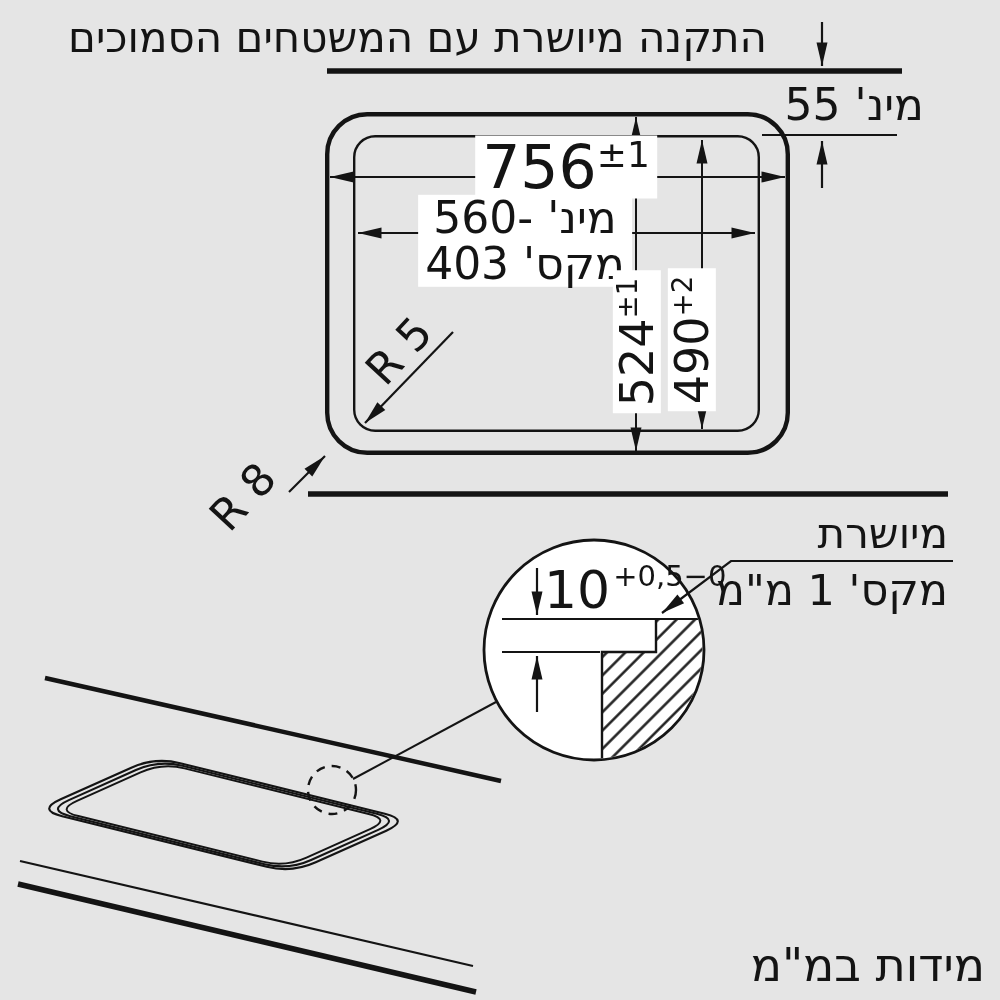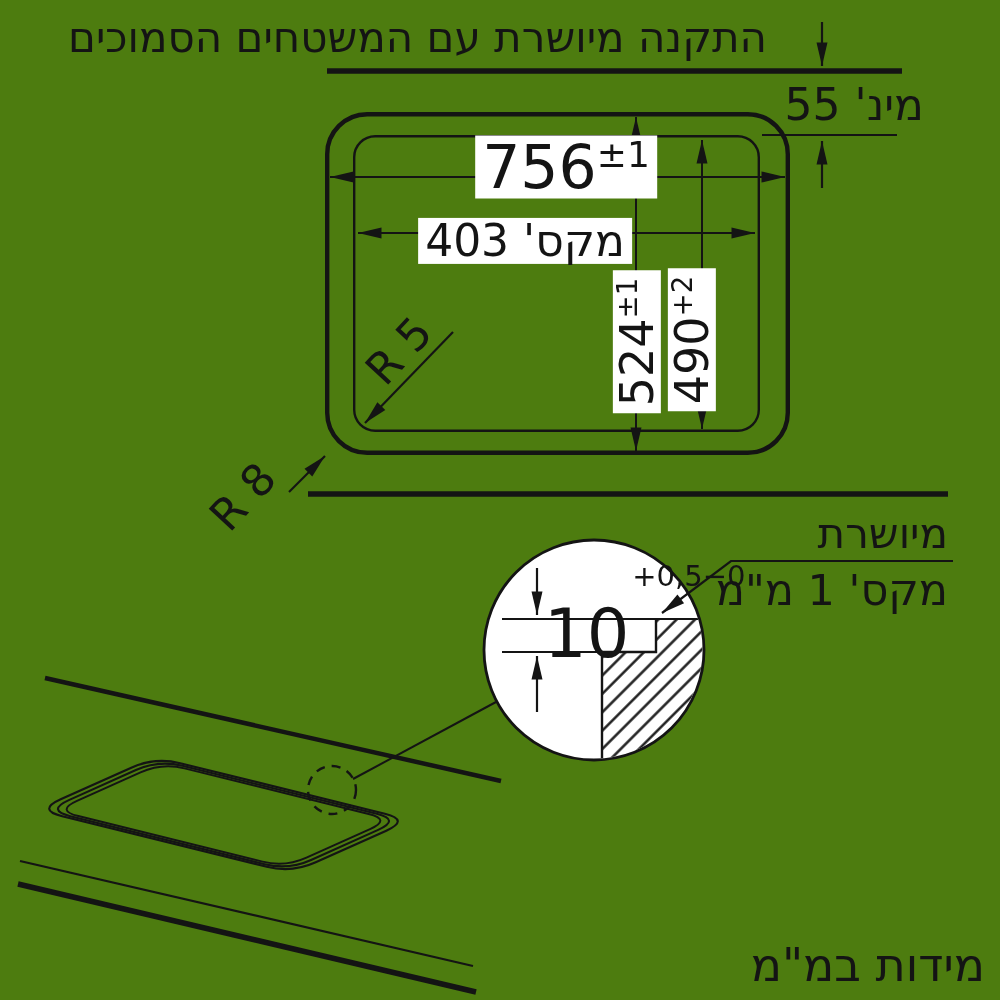--- a/index.html
+++ b/index.html
@@ -1,16 +1,16 @@
 <!DOCTYPE html>
 <html><head>
 <meta charset="utf-8">
 <style>
   html,body{margin:0;padding:0;background:#fff;}
-  #stage{position:relative;width:1000px;height:1000px;background:#4d7c0f;overflow:hidden;
+  #stage{position:relative;width:1000px;height:1000px;background:#e5e5e5;overflow:hidden;
          font-family:"DejaVu Sans",sans-serif;color:#141414;}
   #stage svg{position:absolute;left:0;top:0;}
   .lbl{position:absolute;white-space:nowrap;color:#141414;line-height:1.05;}
   .bg{background:#ffffff;padding:0 7px;}
   .ctr{transform:translate(-50%,-50%);}
   .rot90{transform:translate(-50%,-50%) rotate(-90deg);}
   .rot45a{transform:translate(-50%,-50%) rotate(-47deg);}
   .rot45b{transform:translate(-50%,-50%) rotate(-47deg);}
   sup.tol{font-size:0.60em;vertical-align:super;letter-spacing:0;}
   .tolcol{display:inline-flex;flex-direction:row;align-items:flex-start;
@@ -92,39 +92,43 @@
     <span>מינ'</span>
     <span class="num">55</span>
   </div>
 
   <div class="lbl bg ctr dim" dir="ltr" style="left:566px;top:167px;">
     <span>756</span><sup class="tol">±1</sup>
   </div>
 
   <div class="lbl bg ctr" dir="rtl" style="left:525px;top:241px;font-size:44px;text-align:center;">
     <span class="range-line">
+      <span>מינ'</span>
+      <span class="num" dir="ltr">560-</span>
+    </span>
+    <span class="range-line">
       <span>מקס'</span>
       <span class="num" dir="ltr">403</span>
     </span>
   </div>
 
   <div class="lbl bg rot90 dim" dir="ltr" style="left:637px;top:342px;font-size:46px;">
     <span>524</span><sup class="tol">±1</sup>
   </div>
 
   <div class="lbl bg rot90 dim" dir="ltr" style="left:692px;top:340px;font-size:46px;">
     <span>490</span><sup class="tol">+2</sup>
   </div>
 
   <div class="lbl rot45a" dir="ltr" style="left:399px;top:351px;font-size:44px;">R 5</div>
 
   <div class="lbl rot45b" dir="ltr" style="left:243px;top:497px;font-size:44px;">R 8</div>
 
   <div class="lbl" dir="ltr" style="left:544px;top:561px;display:flex;align-items:flex-start;">
-    <span style="font-size:67px;line-height:58px;margin-top:44px;">10</span>
+    <span style="font-size:52px;line-height:58px;">10</span>
     <span class="tolcol">
       <span>+0,5</span>
       <span>−0</span>
     </span>
   </div>
 
   <div class="lbl" dir="rtl" style="left:770px;top:512px;width:178px;font-size:42px;text-align:right;">מיושרת</div>
 
   <div class="lbl" dir="rtl" style="left:740px;top:568px;width:208px;font-size:43px;text-align:right;">מקס' 1 מ"מ</div>
 

